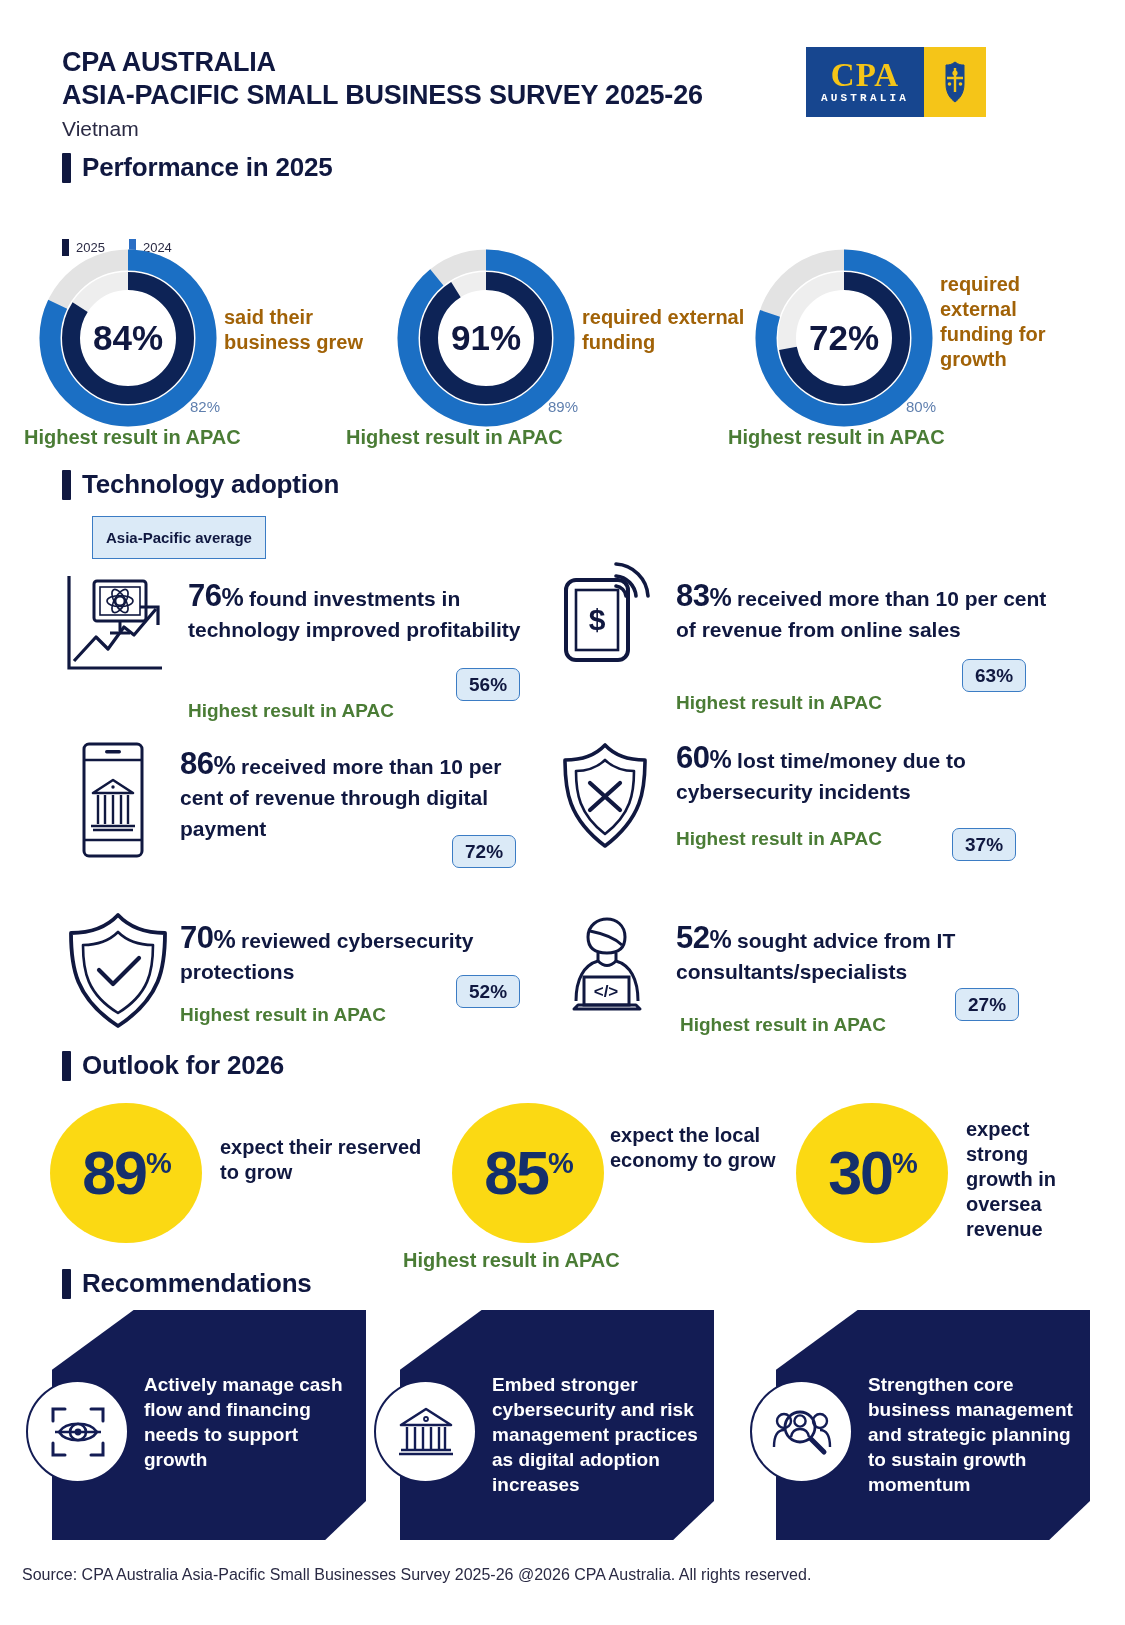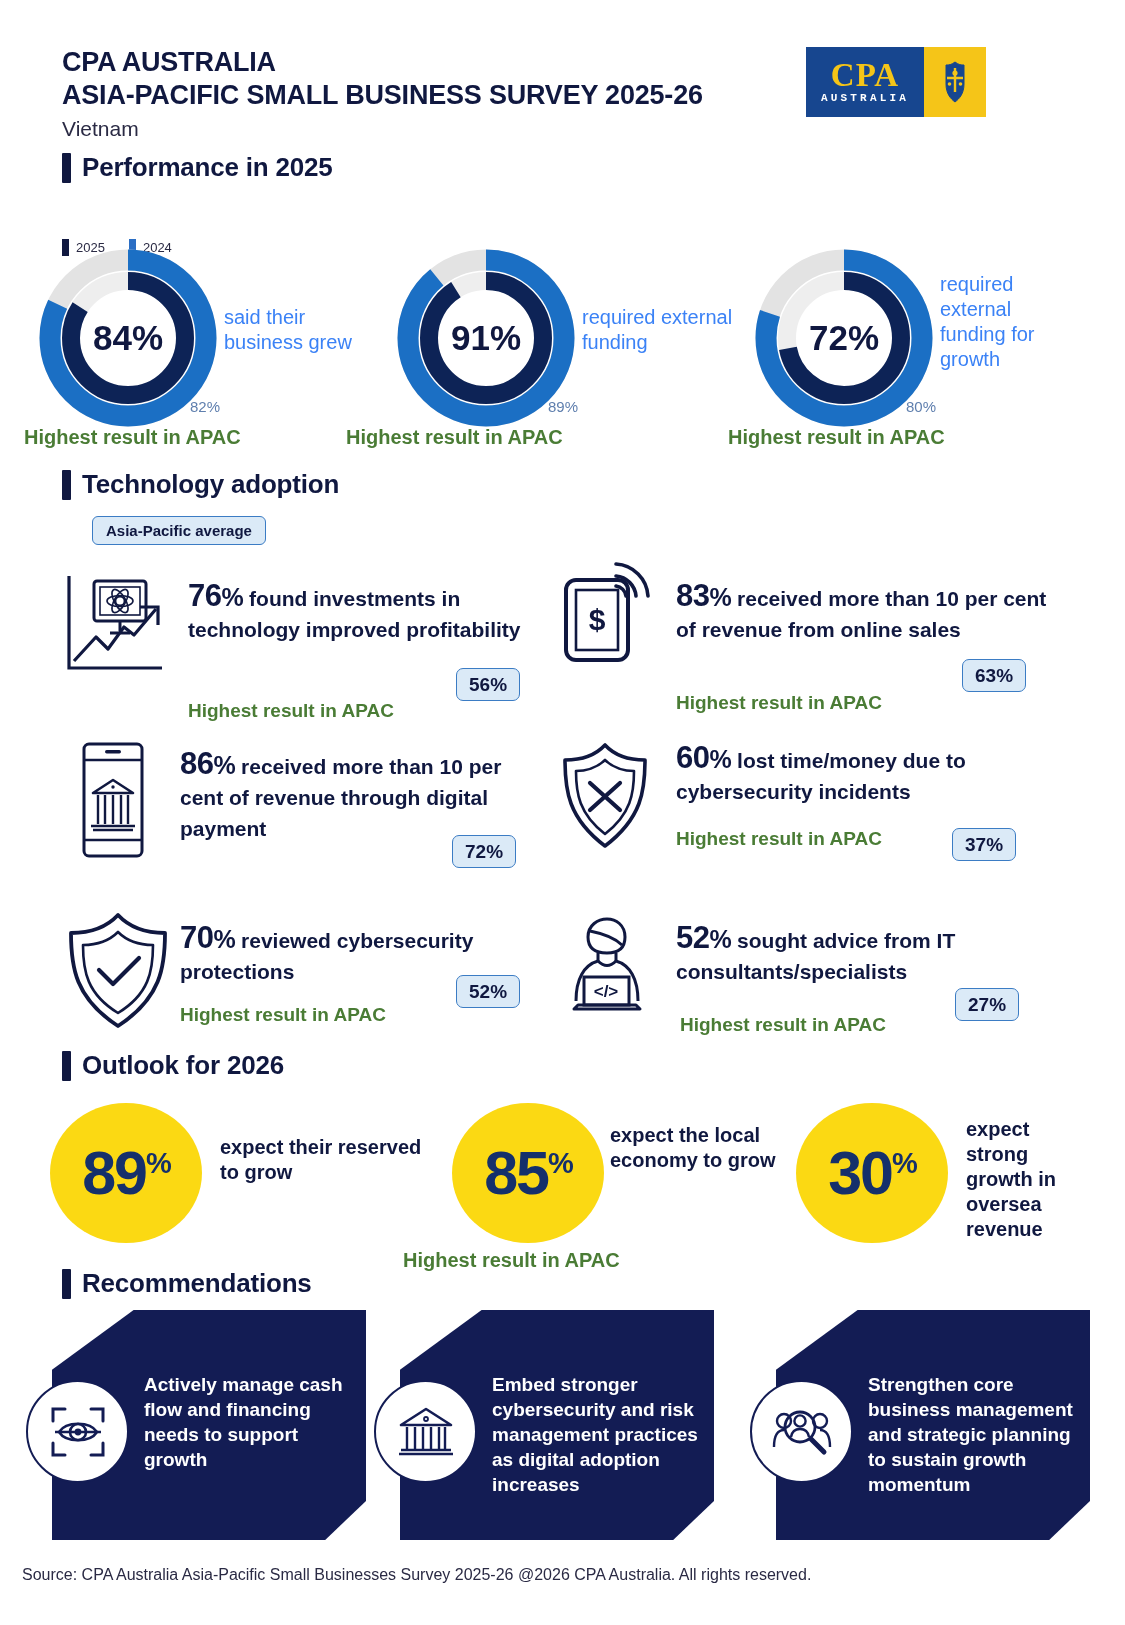--- a/index.html
+++ b/index.html
@@ -41,29 +41,29 @@
 
   
   .donut-row { position:absolute; left:0; top:248px; width:1125px; height:215px;}
   .donut-block { position:absolute; }
   .donut { position:relative; width:180px; height:180px; }
   .donut svg { display:block; }
   .donut-center {
     position:absolute; inset:0; display:flex; align-items:center; justify-content:center;
     font-size:35px; font-weight:bold; color:#101840;
   }
-  .donut-label { position:absolute; font-size:20px; font-weight:normal; line-height:25px; color:#3b82f6;}
+  .donut-label { position:absolute; font-size:20px; font-weight:bold; line-height:25px; color:#a16207;}
   .donut-prev { position:absolute; font-size:15px; color:#5f7fae; }
   .apac { font-size:20px; font-weight:bold; color:#4a7c35; position:absolute; white-space:nowrap;}
 
   
   .aps-pill {
     position:absolute; left:92px; top:516px;
-    background:#dbeaf7; border:1.5px solid #3b7cc4; border-radius:6px;
-    padding:5px 13px; font-size:15px; font-weight:bold; color:#101840;
+    background:#dbeaf7; border:1.5px solid #3b7cc4; border-radius:0;
+    padding:12px 13px; font-size:15px; font-weight:bold; color:#101840;
   }
   .tech-item { position:absolute; }
   .tech-icon { position:absolute; }
   .tech-text { position:absolute; font-size:21px; font-weight:bold; line-height:31px; color:#101840;}
   .tech-text .pct { font-size:31px; font-weight:bold; letter-spacing:-0.5px;}
   .tech-text .pct .sym { font-size:25px; }
   .apac-sm { position:absolute; font-size:19px; font-weight:bold; color:#4a7c35; white-space:nowrap;}
   .badge {
     position:absolute; background:#dbeaf7; border:1.6px solid #3b7cc4; border-radius:7px;
     padding:4px 12px; font-size:19px; font-weight:bold; color:#101840; line-height:23px;

